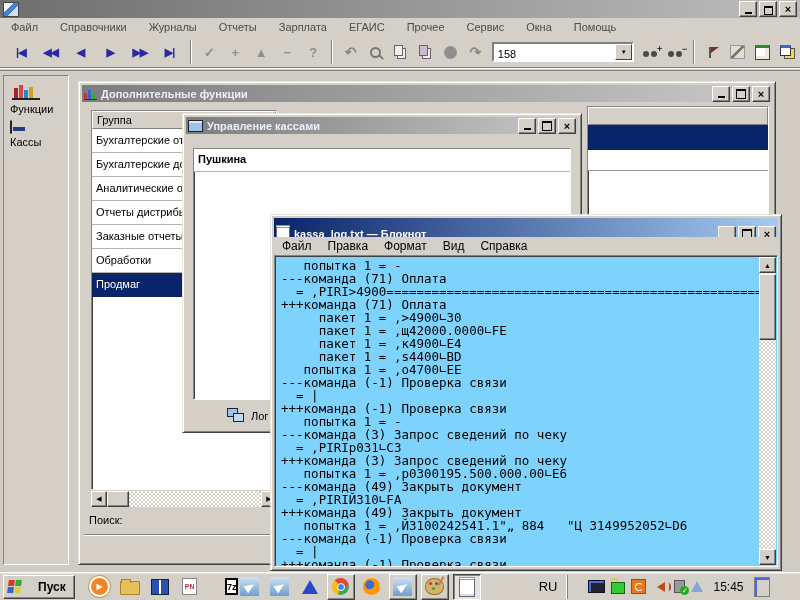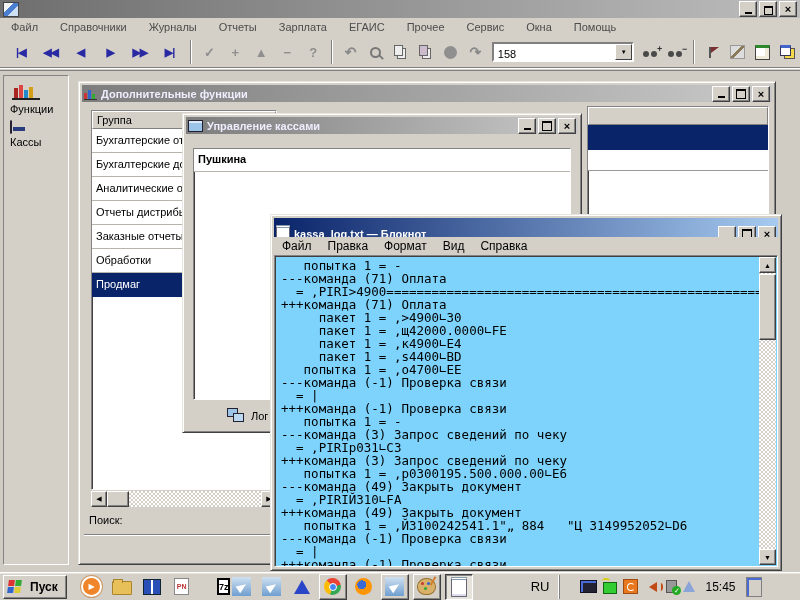--- a/index.html
+++ b/index.html
@@ -103,21 +103,21 @@
   .np-text pre{margin:0;padding:3px 0 0 6px;font-family:"DejaVu Sans Mono",monospace;font-size:12.5px;line-height:13px;white-space:pre;}
   .vscroll{position:absolute;right:1px;top:1px;bottom:1px;width:17px;
            background:conic-gradient(#fff 25%,#d4d0c8 0 50%,#fff 0 75%,#d4d0c8 0) 0 0/4px 4px;}
   .vscroll .sbtn{width:17px;height:16px;}
   .vscroll .up{position:absolute;top:0;left:0;}
   .vscroll .dn{position:absolute;bottom:0;left:0;}
   .vthumb{position:absolute;left:0;top:17px;width:17px;height:66px;background:#d4d0c8;border:1px solid;border-color:#fff #404040 #404040 #fff;box-shadow:inset -1px -1px 0 #848484;box-sizing:border-box;}
   
   .taskbar{position:absolute;left:0;top:572px;width:800px;height:28px;background:#d4d0c8;border-top:1px solid #fff;
            box-shadow:0 1px 0 #e8e5de inset;display:flex;align-items:center;padding:0 3px;box-sizing:border-box;gap:4px;}
-  .start-btn{display:flex;align-items:center;gap:8px;height:22px;padding:0 8px 0 4px;font-weight:bold;font-size:12px;
+  .start-btn{display:flex;align-items:center;gap:16px;height:22px;padding:0 8px 0 4px;font-weight:bold;font-size:12px;
              background:#d4d0c8;border:1px solid;border-color:#fff #404040 #404040 #fff;box-shadow:inset -1px -1px 0 #848484;}
   .winlogo{width:14px;height:13px;display:grid;grid-template-columns:6px 6px;grid-template-rows:6px 6px;gap:1px;transform:skewX(-8deg);}
   .winlogo i:nth-child(1){background:#d33;} .winlogo i:nth-child(2){background:#3a3;}
   .winlogo i:nth-child(3){background:#36c;} .winlogo i:nth-child(4){background:#dc3;}
   .ql{width:26px;height:24px;display:flex;align-items:center;justify-content:center;}
   .tb-btn{border:1px solid;border-color:#fff #404040 #404040 #fff;box-shadow:inset -1px -1px 0 #848484;background:#d4d0c8;}
   .tb-btn.pressed{border-color:#404040 #fff #fff #404040;box-shadow:inset 1px 1px 0 #848484;background:#e6e3dc;}
   .i-media{width:17px;height:17px;border-radius:50%;background:#f08428;border:2px solid #fff;box-shadow:0 0 0 1px #c96;display:flex;align-items:center;justify-content:center;color:#fff;font-size:8px;}
   .i-folder{width:18px;height:12px;background:#e8c05a;border:1px solid #a8852c;border-radius:1px;position:relative;margin-top:3px;}
   .i-folder::before{content:"";position:absolute;left:0;top:-3px;width:8px;height:3px;background:#e8c05a;border:1px solid #a8852c;border-bottom:none;}

